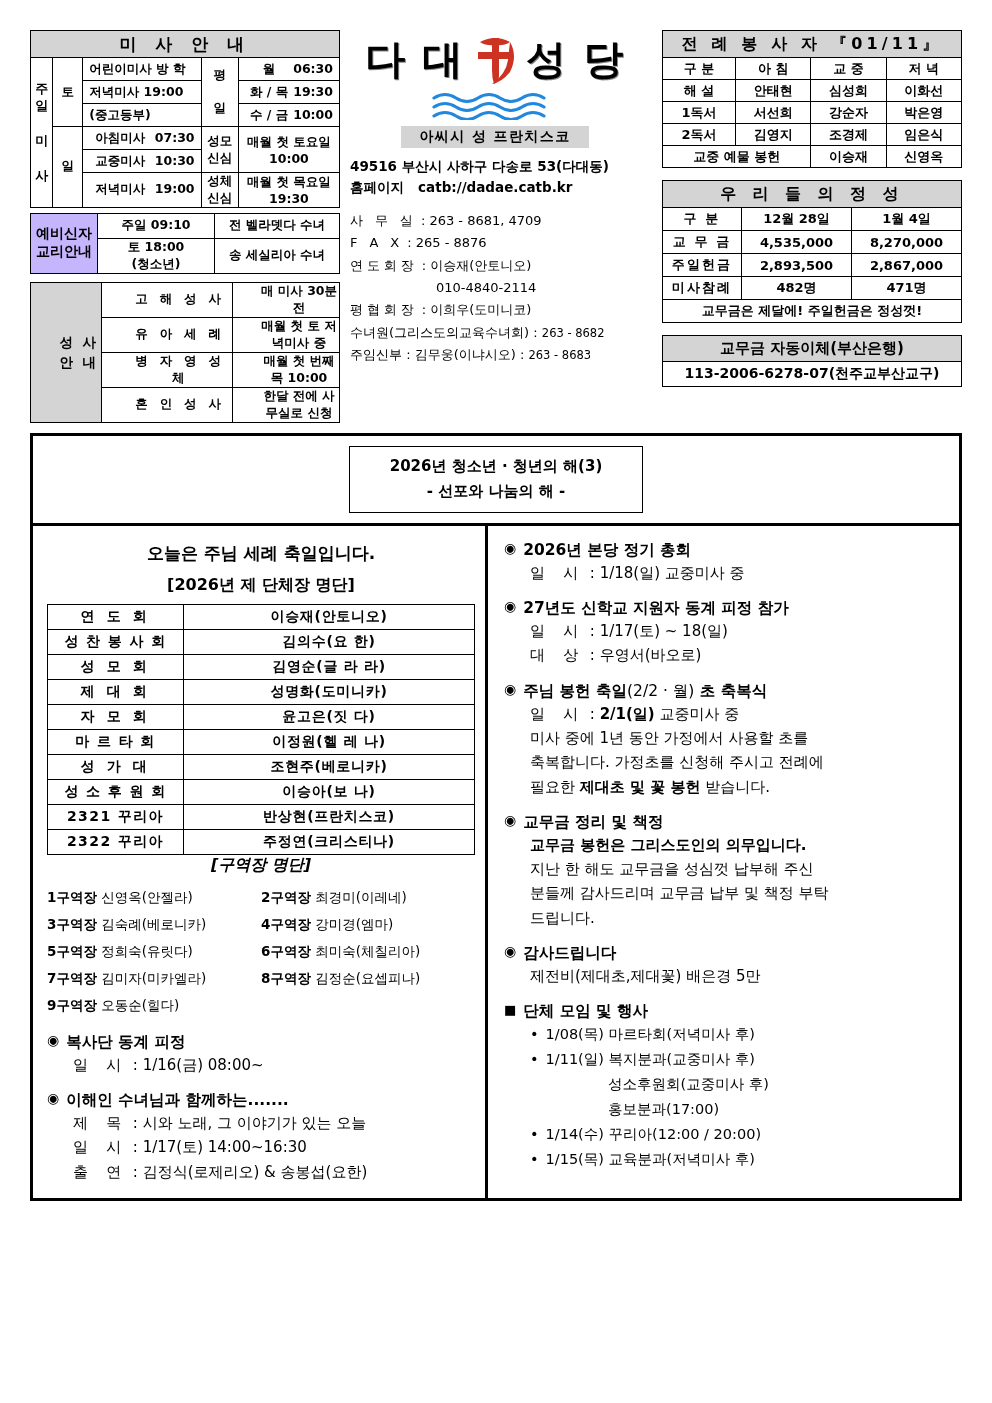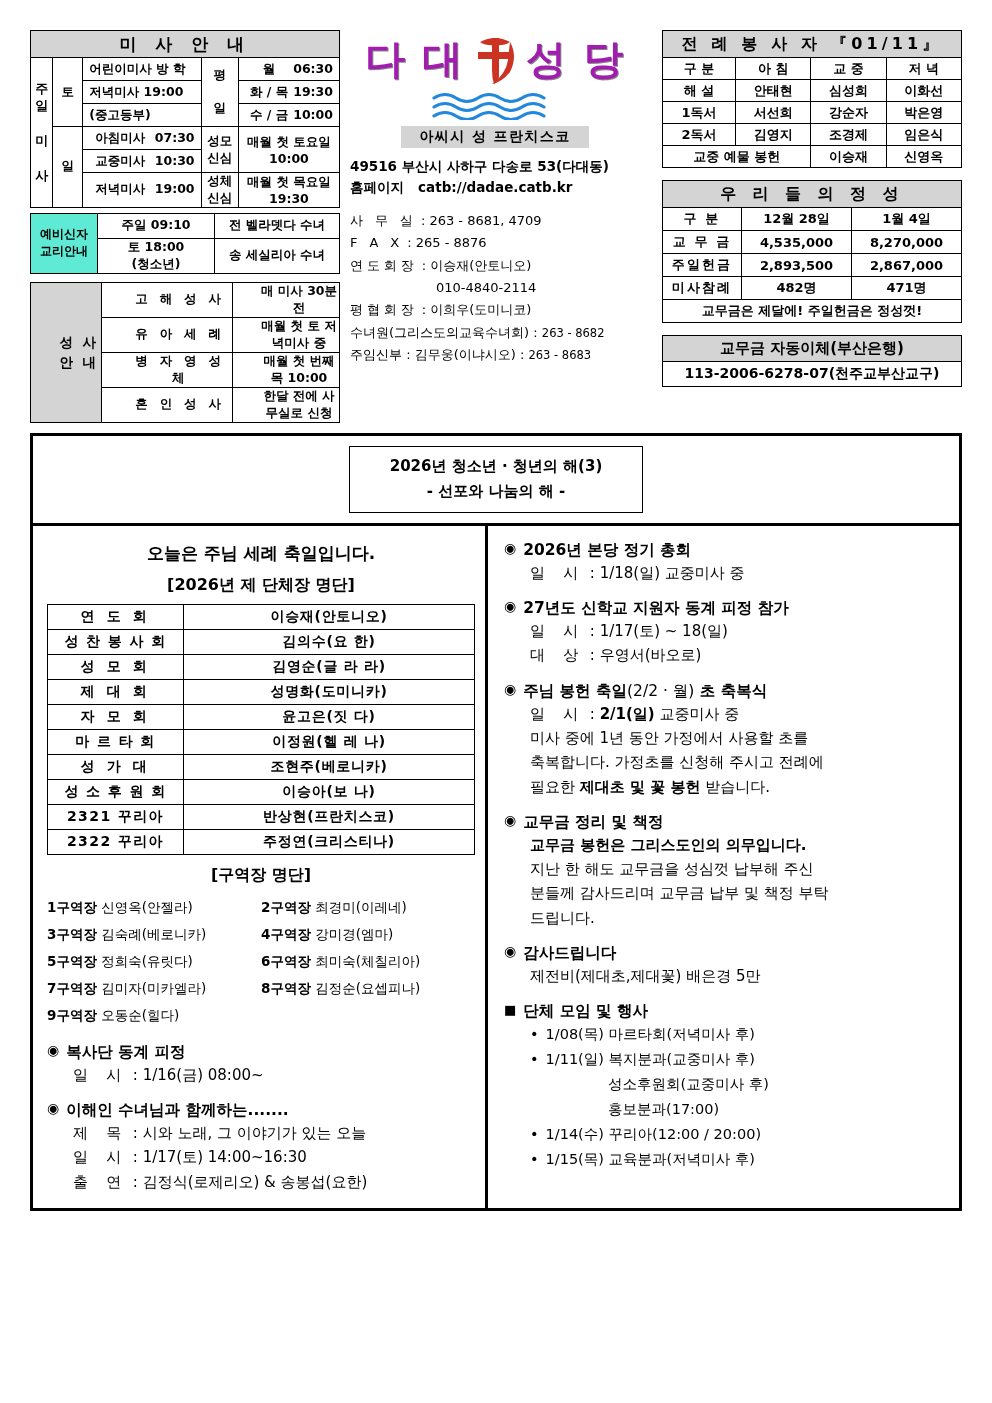--- a/index.html
+++ b/index.html
@@ -29,34 +29,34 @@
   .vlabel{background:#fff;width:22px;font-size:13px;line-height:1.35;}
   .mass .c2{width:30px;}
   .mass .c3{width:116px;text-align:left;padding-left:6px;}
   .mass .c4{width:38px;line-height:1.35;}
   .mass .c5{width:104px;}
   .rowtxt{text-align:left;padding-left:6px;}
   .tnum{float:right;padding-right:6px;}
 
   .catech{margin-top:5px;font-size:12.5px;}
   .catech td{height:24px;}
-  .catech .lbl{background:#5eead4;width:66px;font-size:12px;}
+  .catech .lbl{background:#c4b5fd;width:66px;font-size:14px;}
   .catech .c-b{width:116px;}
 
   .sacr{margin-top:8px;font-size:12.5px;}
   .sacr td{height:23px;padding-left:26px;}
   .sacr .lbl{background:#d4d4d4;width:44px;font-size:13.5px;letter-spacing:.18em;line-height:1.5;}
   .sacr .k{width:104px;letter-spacing:.30em;}
   .sacr .v{text-align:center;}
 
   
   .logo-wrap{text-align:center;}
   .logo-line{display:flex;align-items:center;justify-content:center;gap:2px;height:58px;}
   .logo-ch{font-size:40px;font-weight:bold;letter-spacing:.04em;
-           color:#a21caf;text-shadow:1px 1px 0 #888;}
+           color:#000000;text-shadow:1px 1px 0 #888;}
   .fish{width:58px;height:58px;position:relative;flex:0 0 58px;}
   .waves{margin:2px auto 0;}
   .patron{background:#d4d4d4;display:inline-block;padding:2px 18px;font-size:14px;font-weight:bold;letter-spacing:.10em;margin-top:2px;}
   .addr{font-size:13.5px;font-weight:bold;margin-top:8px;text-align:left;line-height:1.55;}
   .contact{font-size:13px;margin-top:12px;text-align:left;line-height:1.72;}
   .contact .lab{letter-spacing:.30em;}
   .contact .small{font-size:11.5px;}
   .contact div{white-space:nowrap;}
 
   
@@ -376,21 +376,21 @@
                 <td class="k tight">2321 꾸리아</td>
                 <td class="v">반상현(프란치스코)</td>
               </tr>
           <tr>
                 <td class="k tight">2322 꾸리아</td>
                 <td class="v">주정연(크리스티나)</td>
               </tr>
         </tbody>
           </table>
 
-        <div class="subhead" style="margin-top:10px;">[구역장 명단]</div>
+        <div class="subhead" style="font-style:italic;">[구역장 명단]</div>
 
         <div class="districts">
           <div class="dline">
             <div class="dcell"><span class="dnum">1구역장</span> <span>신영옥(안젤라)</span></div>
             <div class="dcell"><span class="dnum">2구역장</span> <span>최경미(이레네)</span></div>
           </div>
           <div class="dline">
             <div class="dcell"><span class="dnum">3구역장</span> <span>김숙례(베로니카)</span></div>
             <div class="dcell"><span class="dnum">4구역장</span> <span>강미경(엠마)</span></div>
           </div>

